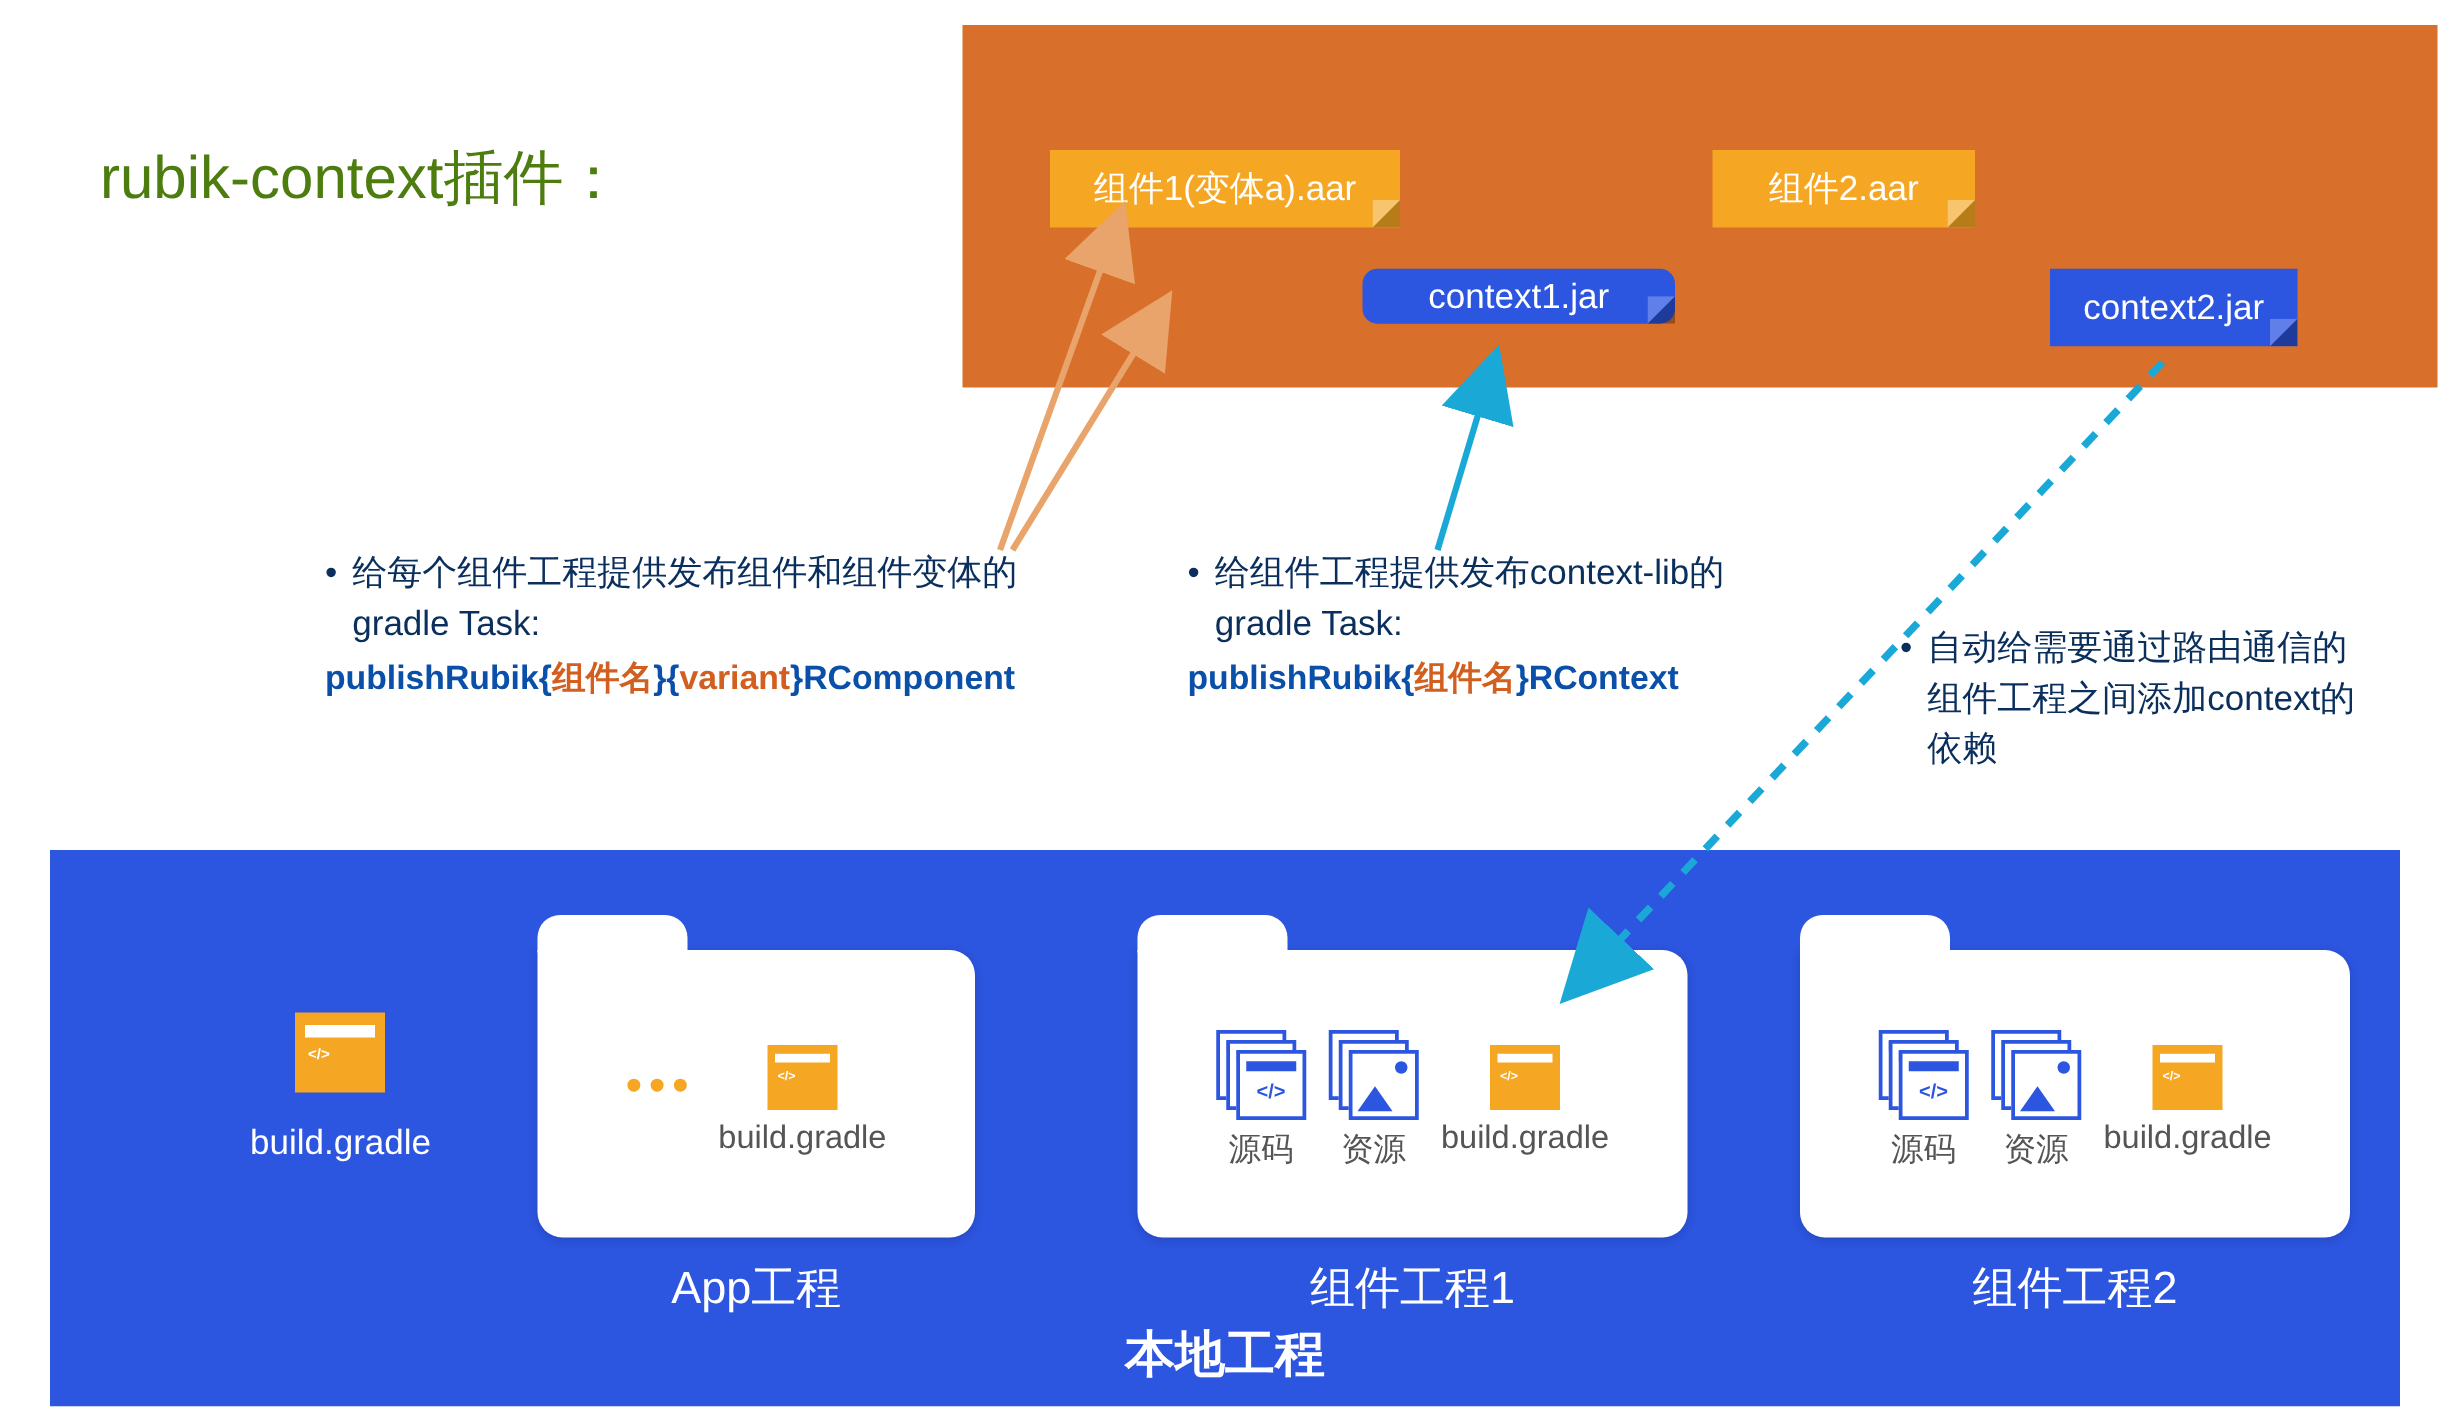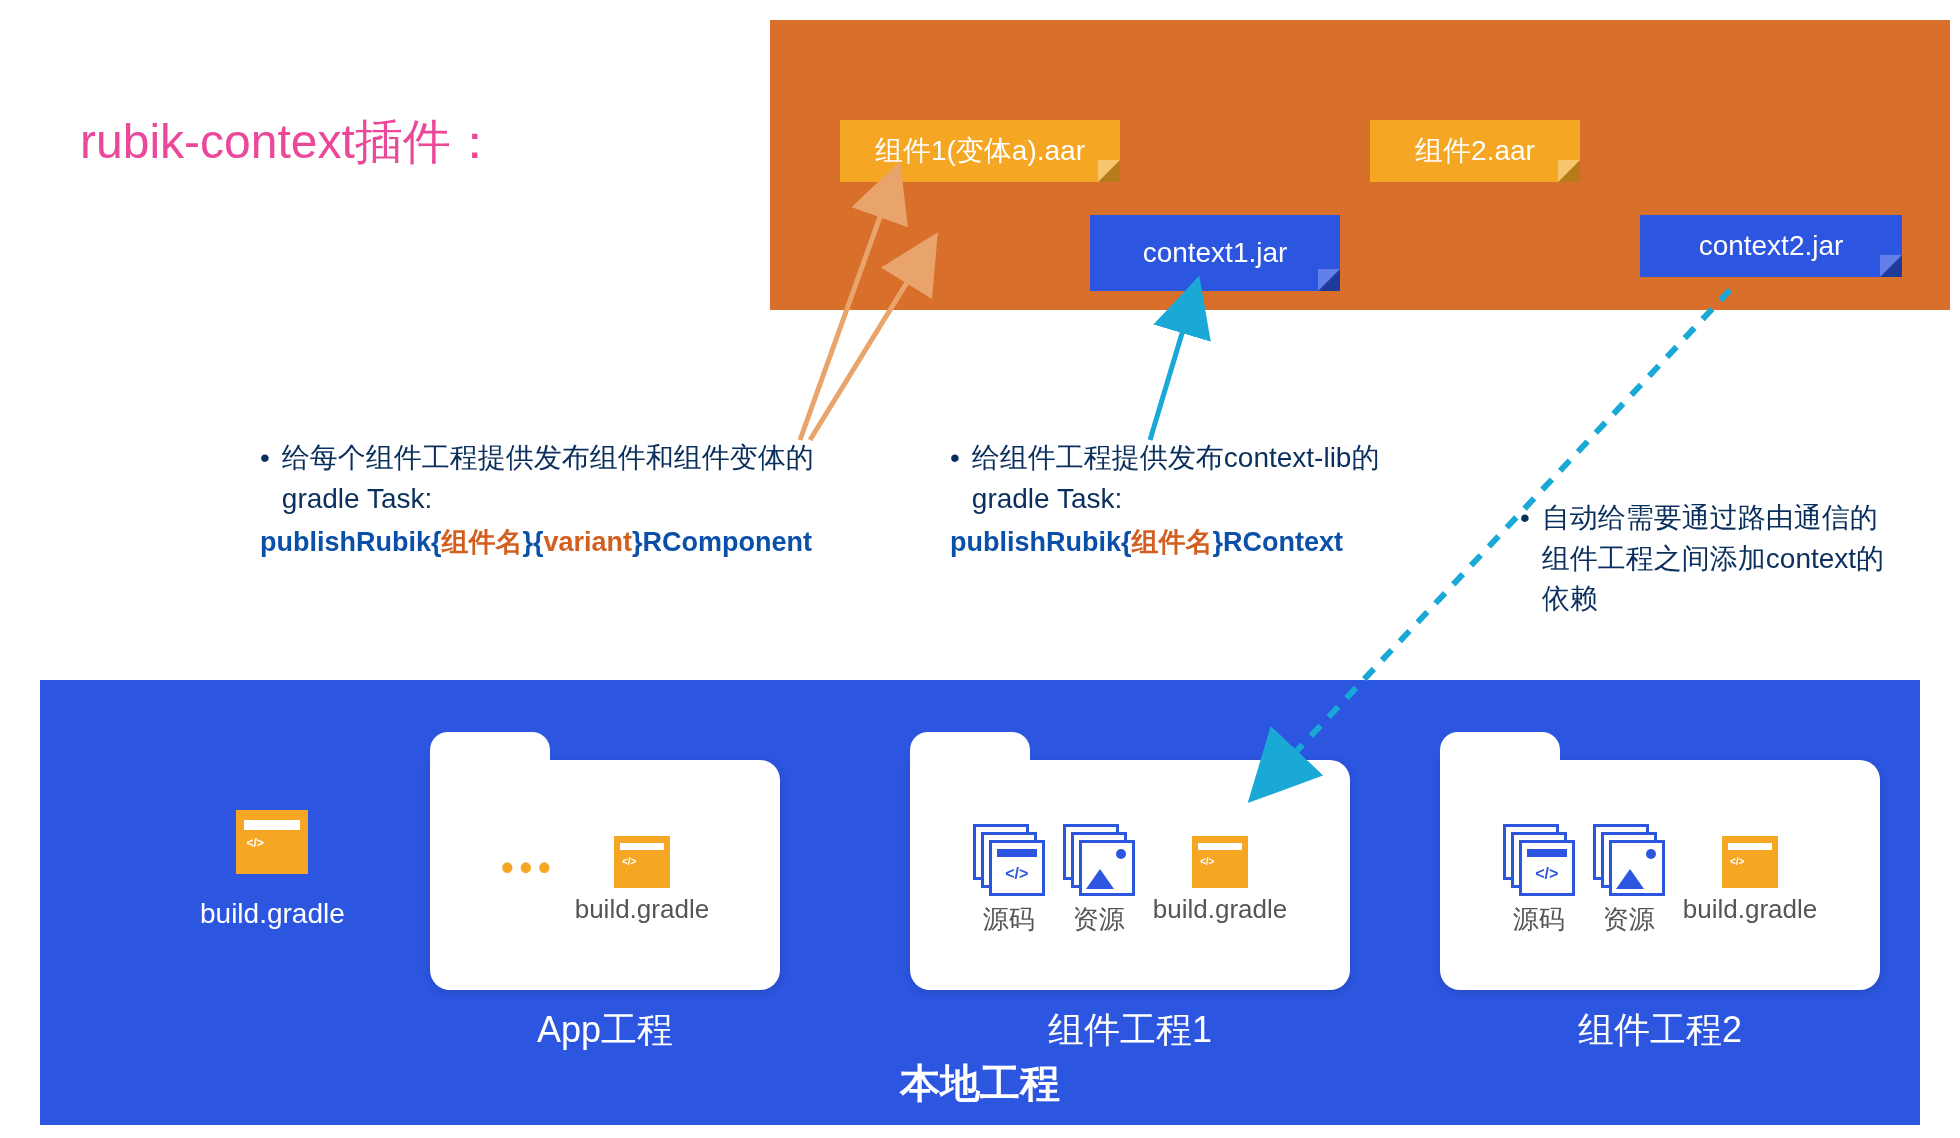--- a/index.html
+++ b/index.html
@@ -9,21 +9,21 @@
     width: 1960px;
     height: 1138px;
     position: relative;
     overflow: hidden;
   }
   .title {
     position: absolute;
     left: 80px;
     top: 110px;
     font-size: 48px;
-    color: #ec4899;
+    color: #4d7c0f;
     font-weight: 400;
   }
   
   .maven-box {
     position: absolute;
     left: 770px;
     top: 20px;
     width: 1180px;
     height: 290px;
     background: #D2691E;
@@ -49,22 +49,22 @@
     justify-content: center;
   }
   .note-corner {
     position: absolute;
     right: 0; bottom: 0;
     width: 22px; height: 22px;
   }
   .note-1 { left: 70px; top: 100px; width: 280px; height: 62px; background:#f5a623; }
   .note-2 { left: 110px; top: 168px; width: 260px; height: 62px; background:#ffe600; color:#444; }
   .note-3 { left: 600px; top: 100px; width: 210px; height: 62px; background:#f5a623; }
-  .note-4 { left: 320px; top: 195px; width: 250px; height: 76px; background:#2c55e0; }
-  .note-5 { left: 870px; top: 195px; width: 262px; height: 62px; background:#2c55e0; }
+  .note-4 { left: 320px; top: 195px; width: 250px; height: 44px; background:#2c55e0;border-radius:12px; }
+  .note-5 { left: 870px; top: 195px; width: 198px; height: 62px; background:#2c55e0; }
 
   
   .bullet-block {
     position: absolute;
     font-size: 28px;
     line-height: 1.45;
     color: #0a2f5c;
   }
   .bullet-block .bullet { display:flex; }
   .bullet-block .dot { margin-right: 12px; }

